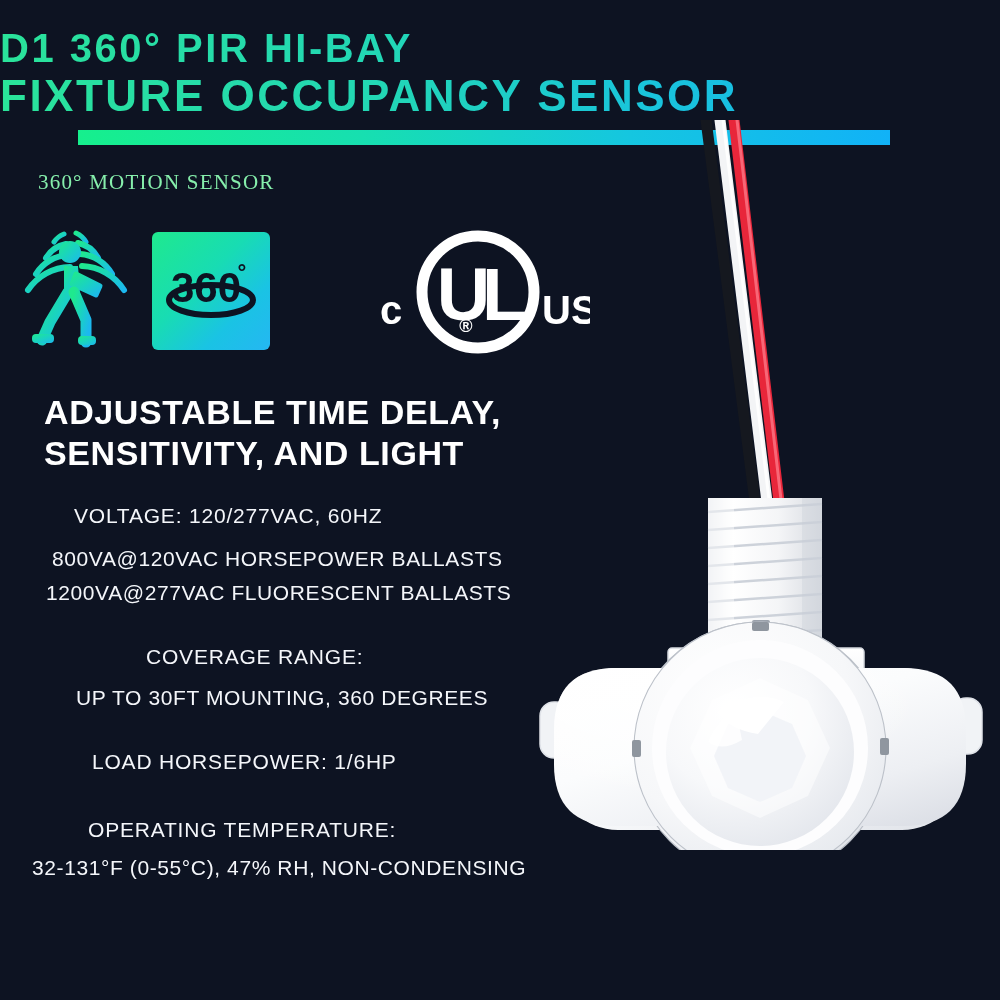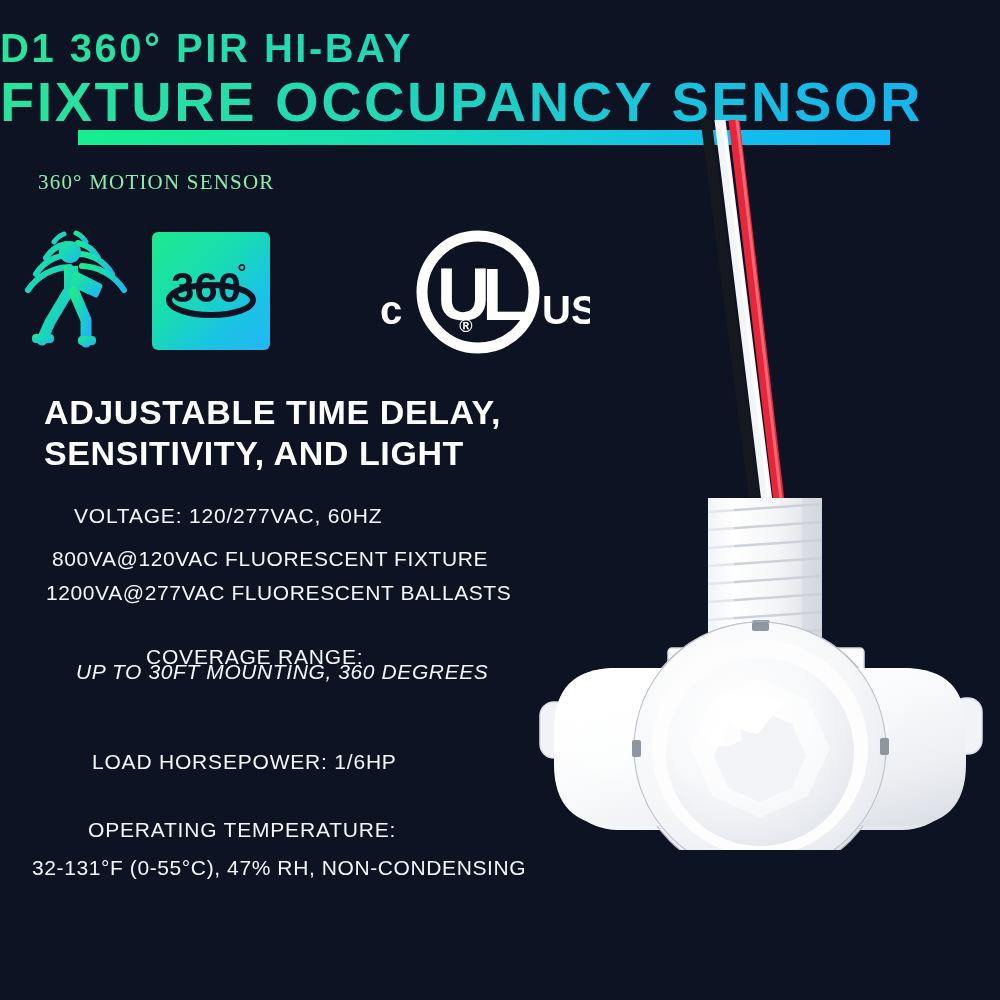--- a/index.html
+++ b/index.html
@@ -27,21 +27,21 @@
     font-weight: 700;
     letter-spacing: 2.5px;
     line-height: 1.12;
     background-image: linear-gradient(90deg, #2ae39a 0%, #22d7b5 38%, #19c4dc 65%, #14aff0 100%);
     -webkit-background-clip: text;
     background-clip: text;
     color: transparent;
     -webkit-text-fill-color: transparent;
   }
   .title-line-1 { font-size: 40px; }
-  .title-line-2 { font-size: 56px; }
+  .title-line-2 { font-size: 44px; }
 
   .divider-bar {
     position: absolute;
     left: 78px;
     top: 130px;
     width: 812px;
     height: 15px;
     background-image: linear-gradient(90deg, #16ef8d 0%, #17dfb0 35%, #15c6e0 68%, #11b2f7 100%);
   }
 
@@ -110,21 +110,21 @@
   }
   .spec-minor {
     font-size: 21px;
     letter-spacing: 0.6px;
   }
 
   #line-voltage   { left: 74px;  top: 504px; }
   #line-ballast1  { left: 52px;  top: 547px; }
   #line-ballast2  { left: 46px;  top: 581px; }
   #line-coverage  { left: 146px; top: 645px; }
-  #line-coverage2 { left: 76px;  top: 660px; font-style: italic; }
+  #line-coverage2 { left: 76px;  top: 686px; }
   #line-hp        { left: 92px;  top: 750px; text-align: center; }
   #line-temp      { left: 88px;  top: 818px; }
   #line-temp2     { left: 32px;  top: 856px; }
 
   
   .product {
     position: absolute;
     left: 520px;
     top: 120px;
     width: 480px;
@@ -202,21 +202,21 @@
       <text x="176" y="96" font-family="'Liberation Sans', sans-serif" font-size="40" font-weight="700" fill="#ffffff">US</text>
     </svg>
   </div>
 
   <div class="spec-head" id="spec-headline">
     <div>ADJUSTABLE TIME DELAY,</div>
     <div>SENSITIVITY, AND LIGHT</div>
   </div>
 
   <div class="spec-line spec-major" id="line-voltage">VOLTAGE: 120/277VAC, 60HZ</div>
-  <div class="spec-line spec-minor" id="line-ballast1">800VA@120VAC FLUORESCENT FIXTURE</div>
+  <div class="spec-line spec-minor" id="line-ballast1">800VA@120VAC HORSEPOWER BALLASTS</div>
   <div class="spec-line spec-minor" id="line-ballast2">1200VA@277VAC FLUORESCENT BALLASTS</div>
   <div class="spec-line spec-major" id="line-coverage">COVERAGE RANGE:</div>
   <div class="spec-line spec-minor" id="line-coverage2">UP TO 30FT MOUNTING, 360 DEGREES</div>
   <div class="spec-line spec-major" id="line-hp">LOAD HORSEPOWER: 1/6HP</div>
   <div class="spec-line spec-major" id="line-temp">OPERATING TEMPERATURE:</div>
   <div class="spec-line spec-minor" id="line-temp2">32-131°F (0-55°C), 47% RH, NON-CONDENSING</div>
 
   <div class="product">
     <svg viewBox="0 0 480 730" width="480" height="730">
       <defs>

